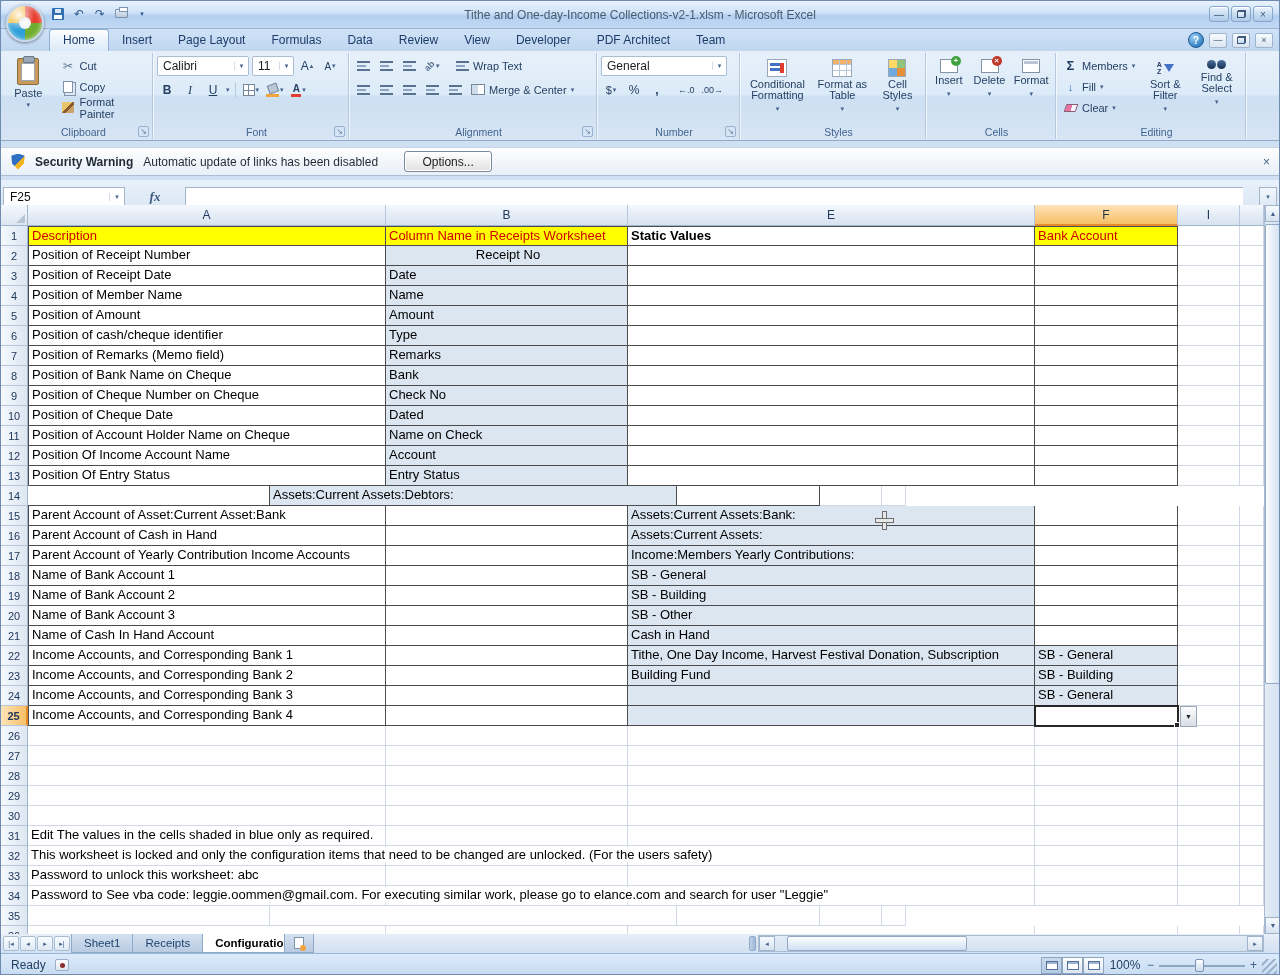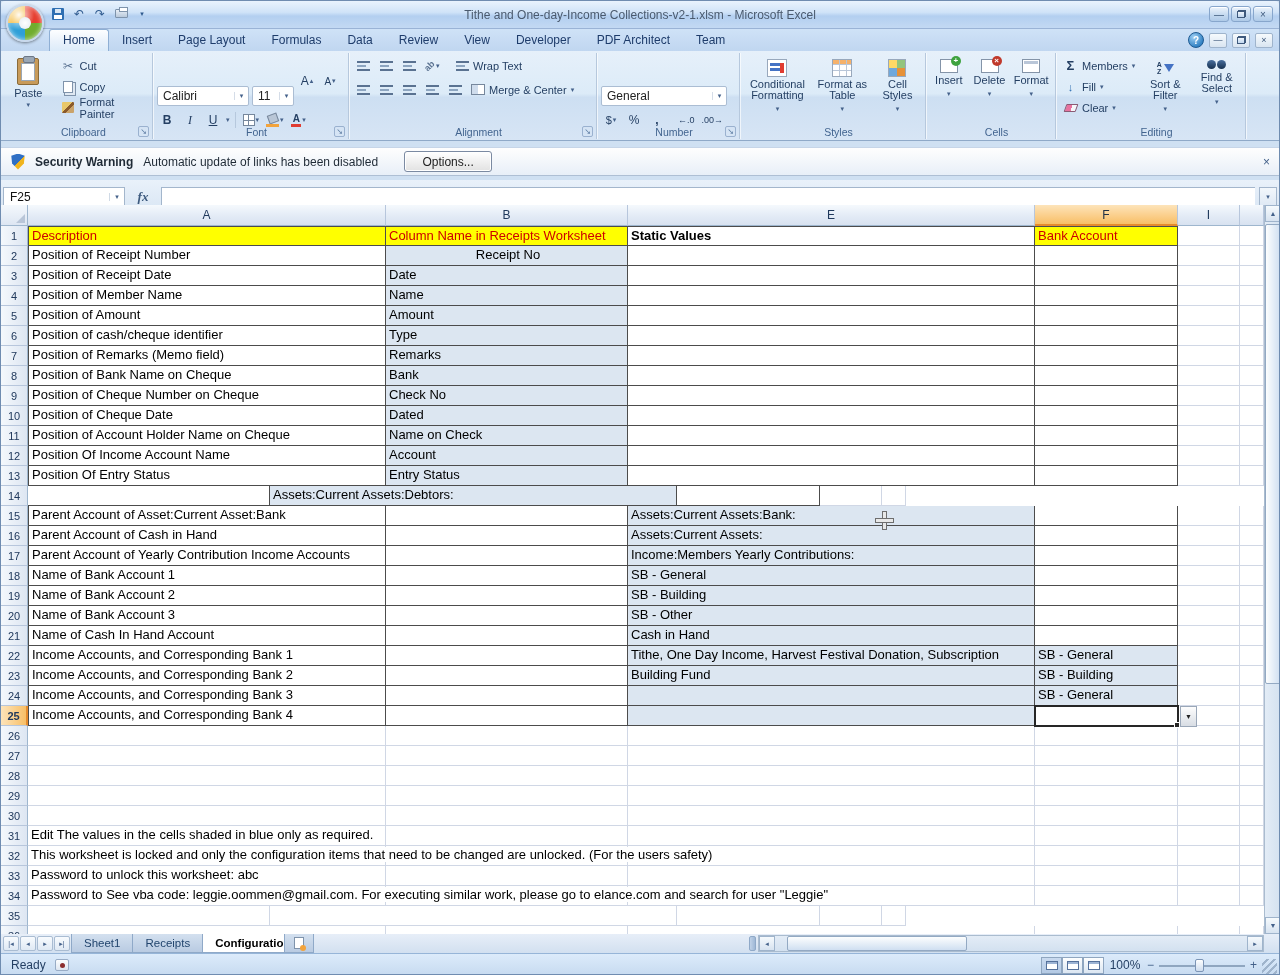--- a/index.html
+++ b/index.html
@@ -63,21 +63,21 @@
   .dlg { position:absolute; right:3px; bottom:2px; width:11px; height:11px; font-size:8px; line-height:9px;
     text-align:center; color:#5a7aa0; border:1px solid #9ab1cf; border-radius:2px; }
   .hrow { display:flex; gap:3px; align-items:center; }
   .gcol { display:flex; flex-direction:column; gap:5px; }
   .dd { font-size:7px; color:#44618a; }
   .sbtn { display:flex; align-items:center; gap:4px; font-size:11px; color:#243f63; height:19px; padding:0 3px; border-radius:2px; }
   .si { width:15px; display:flex; align-items:center; justify-content:center; font-size:11px; flex:none; }
   .tbtn { min-width:20px; height:18px; display:flex; align-items:center; justify-content:center;
     gap:1px; border-radius:2px; color:#243f63; font-size:12px; padding:0 2px; }
   .combo { background:#fff; border:1px solid #abbdd3; border-radius:2px; height:20px;
-    display:flex; align-items:center; font-size:12px; padding-left:5px; color:#222;margin-top:30px; }
+    display:flex; align-items:center; font-size:12px; padding-left:5px; color:#222; }
   .combo .dd { margin-left:auto; width:14px; text-align:center; border-left:1px solid #d5dde8; }
   .vbig { display:flex; flex-direction:column; align-items:center; padding-top:3px; gap:2px;
     font-size:11px; line-height:11px; text-align:center; color:#243f63; border-radius:3px; }
   .vbig .two { white-space:normal; width:100%; }
   .vsep { width:1px; height:16px; background:#b6c8dd; margin:0 2px; }
 
   .gb-clip { display:flex; gap:8px; }
   .bigbtn { width:46px; display:flex; flex-direction:column; align-items:center; gap:2px;
     font-size:11px; color:#243f63; padding-top:2px; }
   .ico-paste { width:22px; height:27px; background:#c89b5a; border:1px solid #8a6b3a; border-radius:2px; position:relative; }
@@ -145,21 +145,21 @@
     background:linear-gradient(135deg,#2f6fc4 0 50%,#f0b41e 50%); }
   .msg-title { font-weight:bold; }
   .msg-btn { margin-left:16px; width:88px; height:21px; border:1px solid #7b8aa2; border-radius:3px;
     background:linear-gradient(#ffffff,#e2e2e2); font-size:12px; color:#222;
     display:flex; align-items:center; justify-content:center; box-shadow:inset 0 0 0 1px #fff; }
   .msg-close { position:absolute; right:9px; top:7px; font-size:12px; color:#44618a; }
 
   
   .fbar { position:absolute; left:0; top:179px; width:100%; height:32px; padding:2px 2px 0;
     background:linear-gradient(#e9f1fa,#d9e6f4); border-bottom:1px solid #aabccf;
-    display:flex; align-items:center; gap:4px; }
+    display:flex; align-items:center; gap:16px; }
   .namebox { width:122px; height:19px; background:#fff; border:1px solid #a3b6cc;
     display:flex; align-items:center; font-size:12px; padding-left:6px; color:#111; }
   .namebox .dd { margin-left:auto; width:15px; text-align:center; border-left:1px solid #d0dae6; }
   .fx { width:28px; text-align:center; font-family:"Liberation Serif","DejaVu Serif",serif;
     font-style:italic; font-weight:bold; color:#3d5a7e; font-size:13px; }
   .finput { flex:1; height:19px; background:#fff; border:1px solid #a3b6cc; border-right:none; font-size:12px; padding-left:4px; }
   .fchev { width:18px; height:19px; background:linear-gradient(#f2f7fc,#dfe9f4); border:1px solid #a3b6cc;
     color:#44618a; font-size:7px; display:flex; align-items:center; justify-content:center; }
 
   

